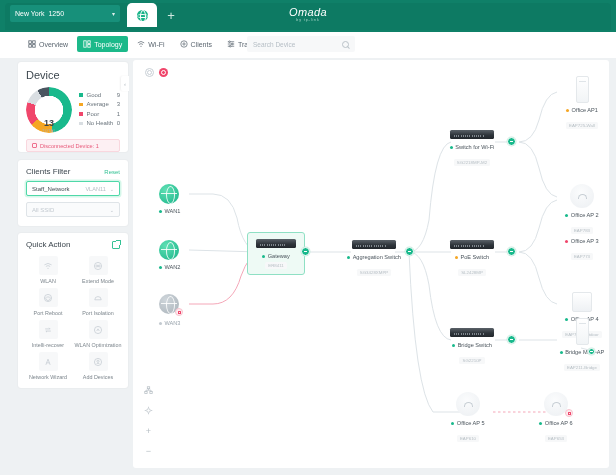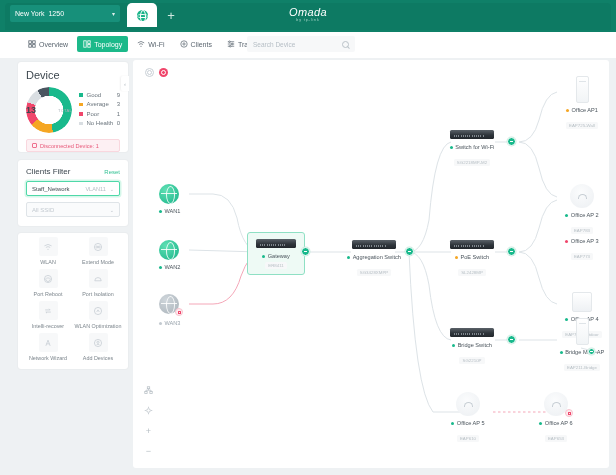--- a/index.html
+++ b/index.html
@@ -122,21 +122,21 @@
       #19b98c 0deg 170deg,
       #f5a623 170deg 230deg,
       #f0466b 230deg 290deg,
       #d9dee2 290deg 330deg,
       #4a5560 330deg 360deg);
     -webkit-mask: radial-gradient(circle, transparent 14px, #000 14.5px);
             mask: radial-gradient(circle, transparent 14px, #000 14.5px);
   }
   .donut-center {
     position: absolute; left: 0; top: 0; width: 46px; height: 46px;
-    display: flex; flex-direction: row; align-items: center; justify-content: space-between;
+    display: flex; flex-direction: column; align-items: center; justify-content: flex-end;
   }
   .donut-num { font-size: 9px; color: #3c464e; font-weight: 600; line-height: 10px; }
   .donut-lbl { font-size: 4px; color: #aab3ba; letter-spacing: .3px; }
 
   .legend { flex: 1; padding-left: 7px; padding-top: 3px; }
   .lrow { display: flex; align-items: center; height: 9.5px; font-size: 6px; color: #6a747c; }
   .ldot { width: 3.5px; height: 3.5px; margin-right: 4px; flex: none; }
   .lname { flex: 1; }
   .lval { color: #6a747c; }
 
@@ -451,20 +451,24 @@
         <span class="ar">⌄</span>
       </div>
       <div class="select dim">
         <span class="v1">All SSID</span>
         <span class="ar">⌄</span>
       </div>
       <div style="height:3px"></div>
     </div>
 
     <div class="card">
+      <div class="qa-head">
+        <span class="t">Quick Action</span>
+        <span class="qa-ext"></span>
+      </div>
       <div class="qa-grid">
 
         <div class="qa-cell">
           <span class="qa-ic">
             <svg viewBox="0 0 14 14" width="10" height="10">
                 <g fill="none" stroke="#c3cad0" stroke-width="1">
             <path d="M2 5.4 A8 8 0 0 1 12 5.4"></path>
                   <path d="M4 7.6 A5 5 0 0 1 10 7.6"></path>
             <circle cx="7" cy="10.2" r=".8" fill="#c3cad0" stroke="none"></circle>
                 </g>

